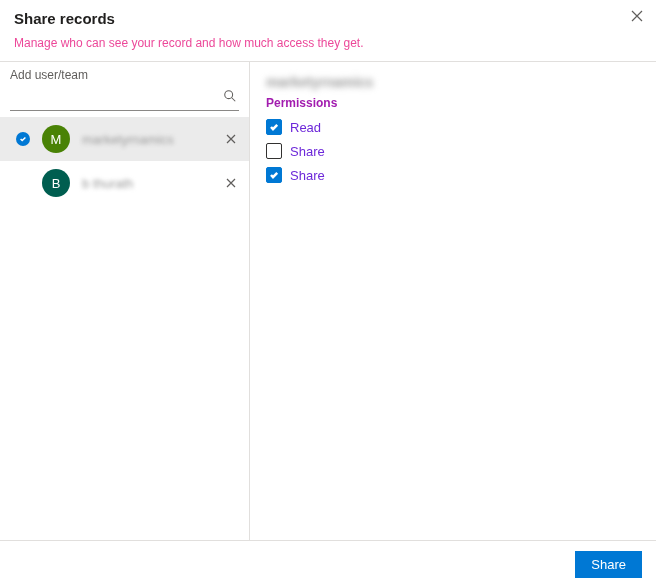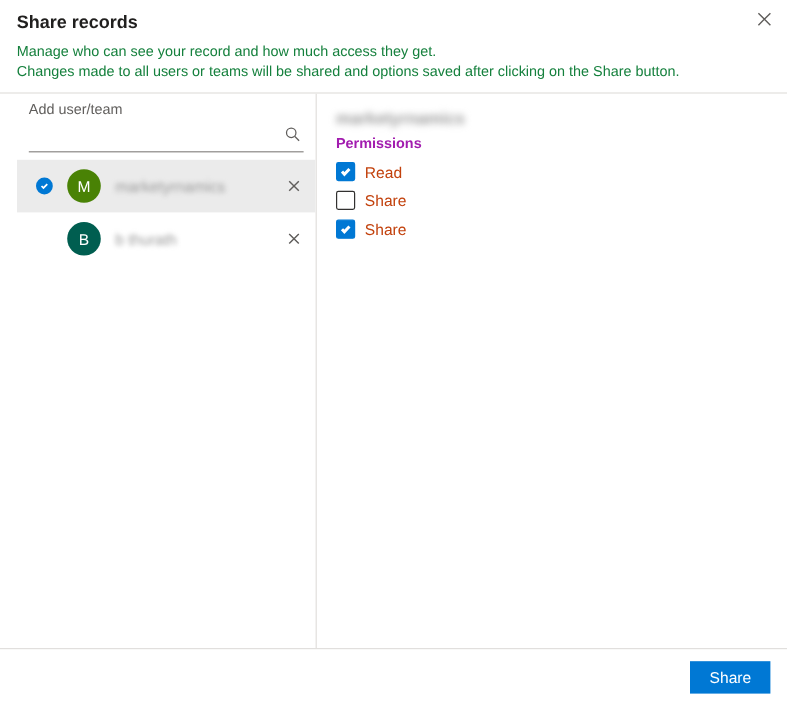--- a/index.html
+++ b/index.html
@@ -25,42 +25,41 @@
     position: relative;
   }
   .title {
     font-size: 15px;
     font-weight: 600;
     color: #201f1e;
     margin-bottom: 8px;
   }
   .desc {
     font-size: 12px;
-    color: #15803d;
+    color: #ec4899;
     line-height: 1.35;
   }
   .close-btn {
     position: absolute;
     top: 8px;
     right: 10px;
     width: 18px;
     height: 18px;
     display: flex;
     align-items: center;
     justify-content: center;
     cursor: pointer;
     color: #605e5c;
   }
   .close-btn svg { width: 12px; height: 12px; }
   .body {
     flex: 1;
     display: flex;
     border-bottom: 1px solid #e1dfdd;
     overflow: hidden;
-    padding-left: 14px;
   }
   .left {
     width: 250px;
     border-right: 1px solid #e1dfdd;
     display: flex;
     flex-direction: column;
   }
   .add-label {
     font-size: 12px;
     color: #605e5c;
@@ -189,21 +188,21 @@
   }
   .checkbox svg {
     width: 10px;
     height: 10px;
     fill: none;
     stroke: #fff;
     stroke-width: 2.5;
     visibility: hidden;
   }
   .checkbox.checked svg { visibility: visible; }
-  .perm-label { font-size: 13px; color: #c2410c; }
+  .perm-label { font-size: 13px; color: #6d28d9; }
   .footer {
     height: 46px;
     display: flex;
     align-items: center;
     justify-content: flex-end;
     padding: 0 14px;
   }
   .share-btn {
     background: #0078d4;
     color: #fff;
@@ -215,21 +214,20 @@
   }
 </style>
 </head>
 <body>
 
 <div class="dialog">
 
   <div class="header">
     <div class="title">Share records</div>
     <div class="desc">Manage who can see your record and how much access they get.</div>
-    <div class="desc">Changes made to all users or teams will be shared and options saved after clicking on the Share button.</div>
     <div class="close-btn">
       <span>
         <svg viewBox="0 0 12 12">
             <path d="M1 1 L11 11 M11 1 L1 11" stroke="currentColor" stroke-width="1.2" fill="none"></path>
           </svg>
       </span>
     </div>
   </div>
 
   <div class="body">

